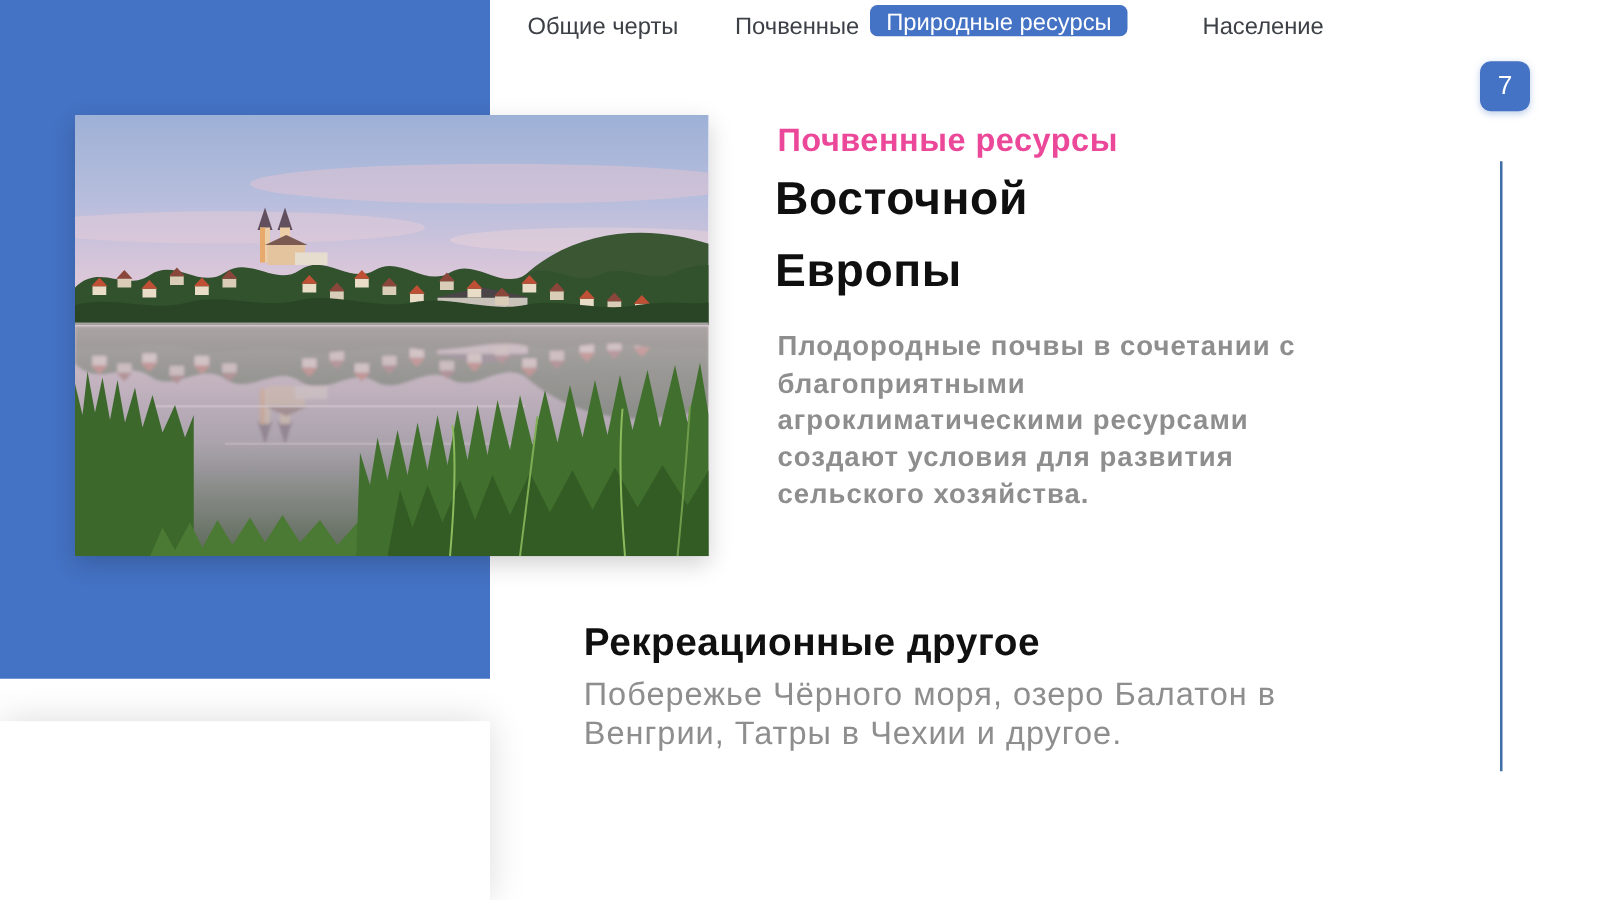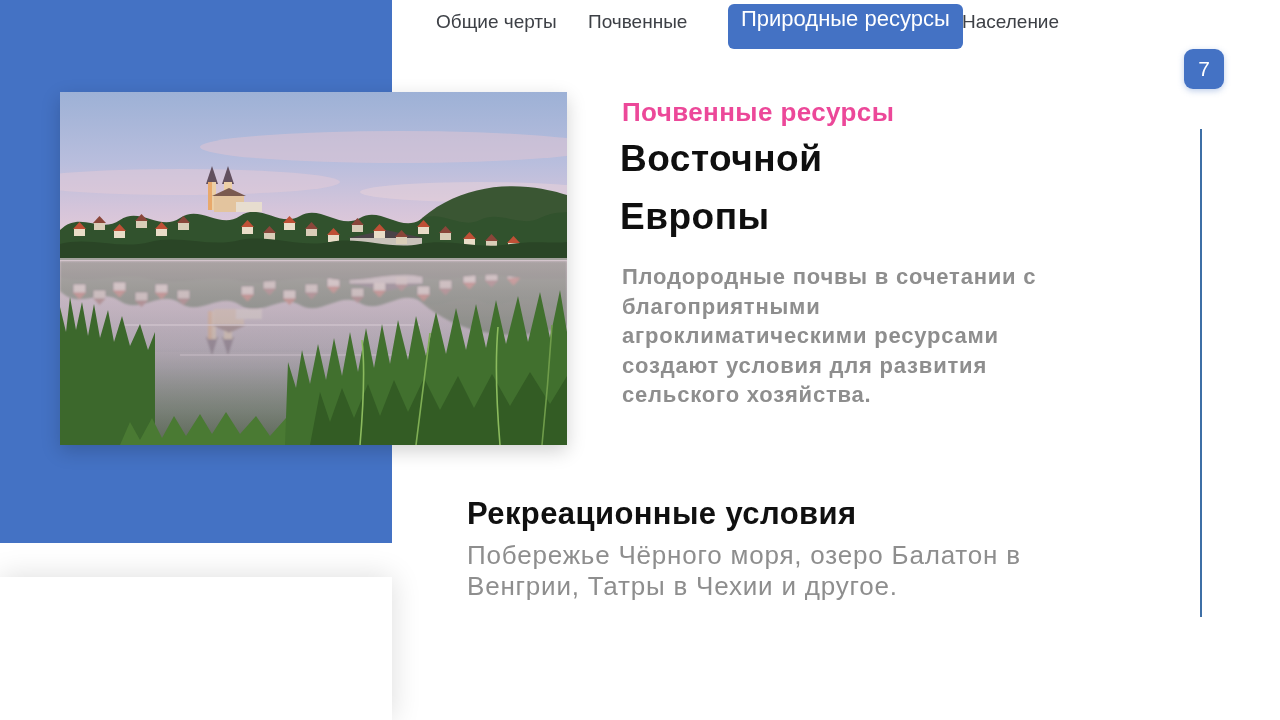--- a/index.html
+++ b/index.html
@@ -7,23 +7,23 @@
     position:relative;width:1280px;height:720px;overflow:hidden;
     background:#ffffff;
     font-family:"Liberation Sans","DejaVu Sans",sans-serif;
   }
   
   .nav-tab{
     position:absolute;top:11px;font-size:19px;line-height:22px;color:#3d4046;
     cursor:pointer;white-space:nowrap;
   }
   .nav-pill{
-    position:absolute;left:728px;top:4px;height:45px;line-height:29px;
+    position:absolute;left:696px;top:4px;height:25px;line-height:29px;
     padding:0 13px;border-radius:6px;background:#4472c4;color:#ffffff;
-    font-size:22px;white-space:nowrap;cursor:pointer;
+    font-size:19px;white-space:nowrap;cursor:pointer;
   }
   
   .page-badge{
     position:absolute;left:1184px;top:49px;width:40px;height:40px;border-radius:9px;
     background:#4472c4;color:#fff;font-size:21px;line-height:40px;text-align:center;
     box-shadow:0 2px 6px rgba(68,114,196,.35);
   }
   
   .blue-panel{
     position:absolute;left:0;top:0;width:392px;height:543px;background:#4472c4;
@@ -173,37 +173,37 @@
       <path d="M225,353 L228,270 L236,296 L242,258 L250,292 L258,252 L266,288 L274,246 L282,284 L290,240 L298,280 L306,236 L314,276 L322,232 L330,272 L338,228 L348,268 L356,224 L366,264 L376,220 L386,262 L396,216 L406,258 L416,212 L426,256 L436,208 L446,252 L458,204 L468,250 L480,200 L490,246 L500,198 L507,240 L507,353 Z" fill="#41702e"></path>
       <path d="M250,353 L260,300 L270,330 L282,296 L294,326 L308,292 L320,324 L334,288 L348,320 L364,286 L380,318 L398,284 L414,316 L432,282 L450,314 L470,280 L490,312 L507,284 L507,353 Z" fill="#335c24"></path>
       <path d="M300,353 q6,-70 2,-105" stroke="#8cbb5e" stroke-width="1.6" fill="none"></path>
       <path d="M356,353 q8,-66 14,-112" stroke="#7fae54" stroke-width="1.6" fill="none"></path>
       <path d="M440,353 q-6,-72 -2,-118" stroke="#8cbb5e" stroke-width="1.6" fill="none"></path>
       <path d="M482,353 q6,-60 10,-120" stroke="#6f9c4a" stroke-width="1.6" fill="none"></path>
     </svg>
   </div>
 
   <nav>
-    <span class="nav-tab" style="left:436px">Общие черты</span>
+    <span class="nav-tab" style="left:422px">Общие черты</span>
     <span class="nav-tab" style="left:588px">Почвенные</span>
     <span class="nav-pill">Природные ресурсы</span>
     <span class="nav-tab" style="left:962px">Население</span>
   </nav>
 
   <div class="page-badge">7</div>
 
   <main>
     <div class="kicker">Почвенные ресурсы</div>
     <h1 class="title" style="margin:0">Восточной
 Европы</h1>
     <p class="body-text" style="margin:0">Плодородные почвы в сочетании с
 благоприятными
 агроклиматическими ресурсами
 создают условия для развития
 сельского хозяйства.</p>
-    <h2 class="section2-title" style="margin:0">Рекреационные условия</h2>
+    <h2 class="section2-title" style="margin:0">Рекреационные другое</h2>
     <p class="section2-text" style="margin:0">Побережье Чёрного моря, озеро Балатон в
 Венгрии, Татры в Чехии и другое.</p>
   </main>
 
   <div class="divider"></div>
 
 </div>
 
 </body></html>

